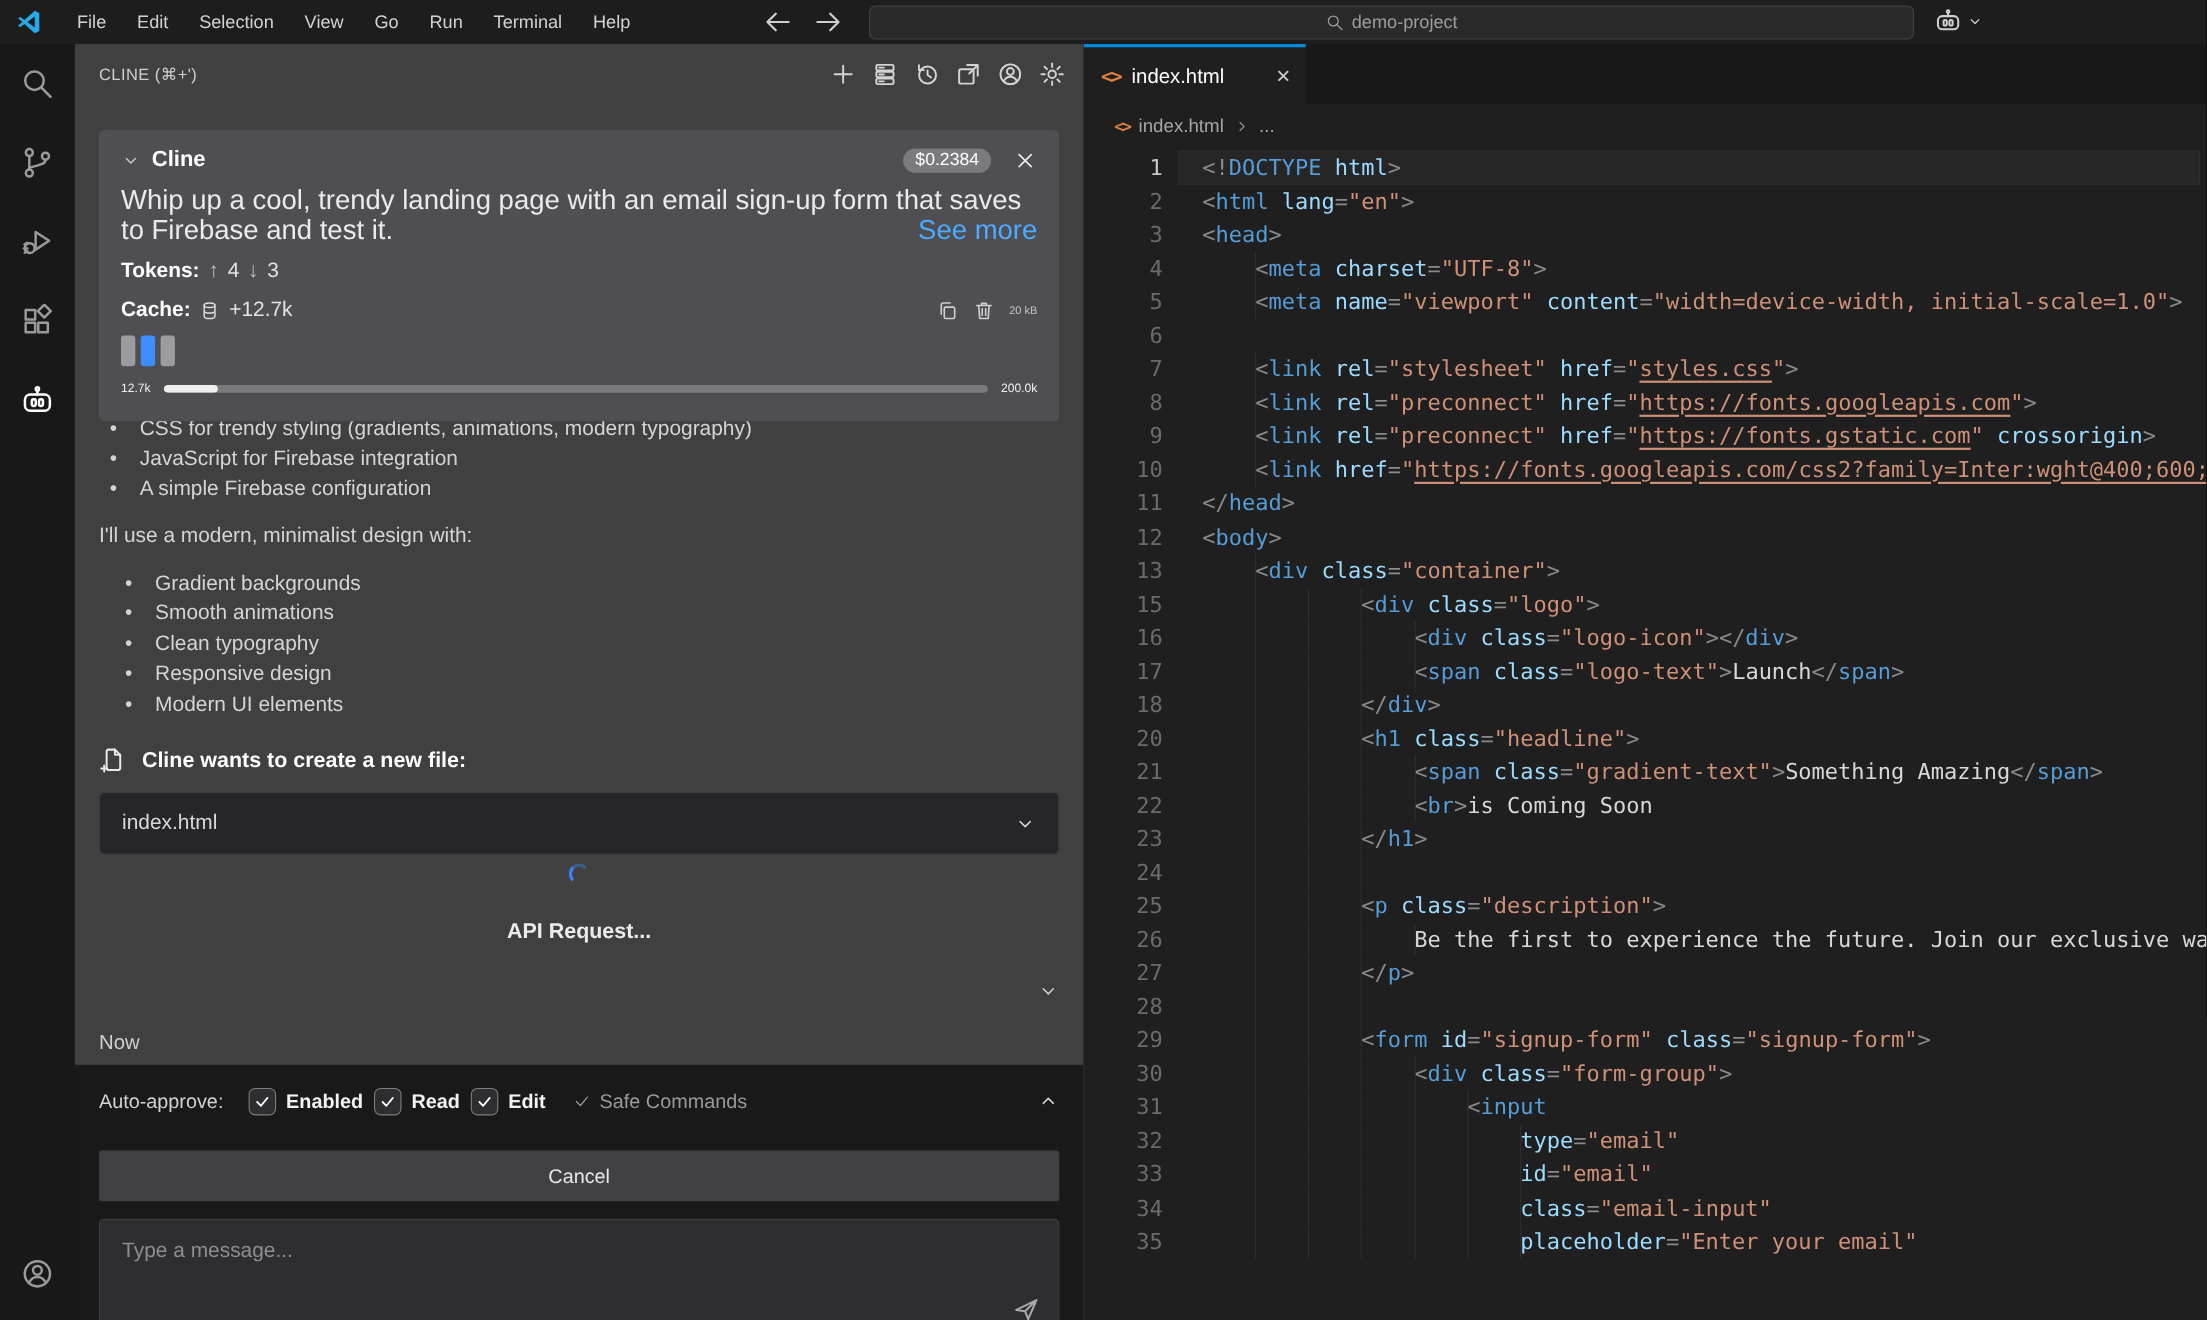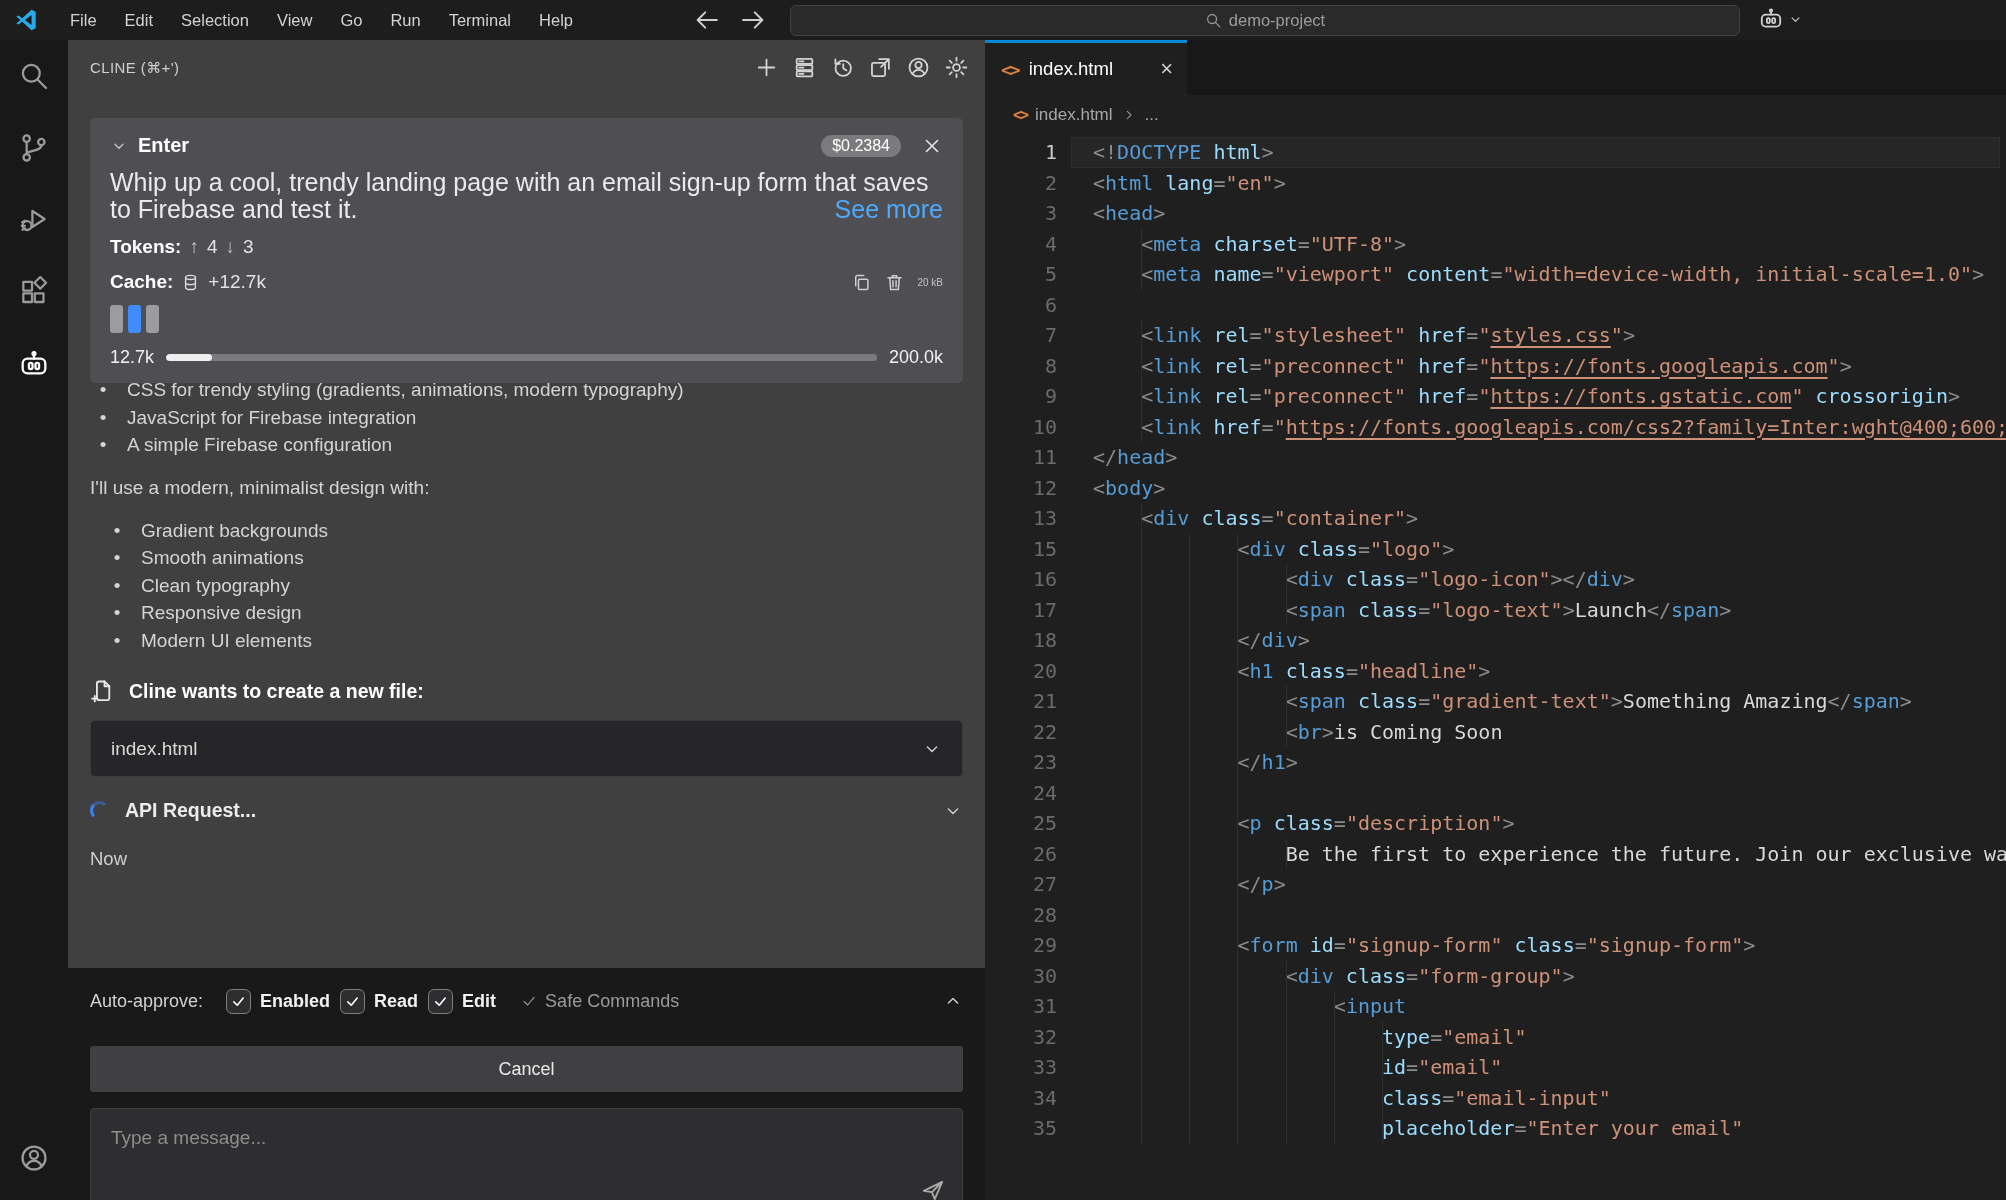--- a/index.html
+++ b/index.html
@@ -41,21 +41,21 @@
   .task-close { width:22px; height:22px; color:#e8e8e8; margin-left:10px; }
   .task-text { position:relative; margin-top:12px; font-size:25px; line-height:27px; color:#eaeaea; }
   .see-more { position:absolute; right:0; bottom:0; color:#4daafc; }
   .meta-row { display:flex; align-items:center; gap:8px; margin-top:13px; font-size:19px; color:#e3e3e3; }
   .meta-label { font-weight:bold; color:#ffffff; }
   .meta-right { margin-left:auto; display:flex; align-items:center; gap:12px; color:#cfcfcf; }
   .meta-right svg { width:21px; height:21px; }
   .meta-size { font-size:10px; color:#c3c3c3; }
   .ctx-bars { display:flex; gap:5px; margin-top:12px; }
   .ctx-bar { width:13px; height:28px; border-radius:3px; }
-  .ctx-row { display:flex; align-items:center; gap:12px; margin-top:14px; font-size:18px; color:#f0f0f0; }
+  .ctx-row { display:flex; align-items:center; gap:12px; margin-top:14px; font-size:11px; color:#f0f0f0; }
   .ctx-track { flex:1; height:7px; border-radius:4px; background:rgba(255,255,255,.25); position:relative; overflow:hidden; }
   .ctx-fill { position:absolute; left:0; top:0; bottom:0; background:#efefef; border-radius:4px; }
 
   .chat { position:relative; z-index:1; padding:0 22px; }
   .msg-list { margin-top:-7px; }
   .msg-list .li { display:flex; gap:11px; font-size:19px; line-height:27.5px; color:#d4d4d4; }
   .li .dot { flex:0 0 auto; width:26px; text-align:center; }
   .msg-para { margin-top:18px; font-size:19px; color:#d4d4d4; }
   .msg-list.second { margin-top:18px; padding-left:14px; }
 
@@ -64,21 +64,21 @@
   .file-box { margin-top:16px; height:57px; background:#262628; border:1px solid #3a3a3c; border-radius:5px; display:flex; align-items:center; padding:0 20px; font-size:19px; color:#d8d8d8; }
   .file-box .chev { margin-left:auto; color:#cfcfcf; }
 
   .checkpoint { margin-top:26px; display:flex; align-items:center; gap:9px; color:#8f8f8f; }
   .checkpoint svg { width:20px; height:20px; }
   .cp-label { font-size:16.5px; }
   .cp-leader { flex:1; border-bottom:2px dotted #545454; height:2px; margin:0 4px; }
   .cp-dash { width:12px; border-bottom:2px dotted #545454; height:2px; }
   .cp-btn { border:1.6px dashed #5c5c5c; border-radius:2px; padding:3px 11px; font-size:15.5px; color:#9c9c9c; background:transparent; }
 
-  .api-row { margin-top:22px; display:flex; align-items:center; gap:16px; }
+  .api-row { margin-top:8px; display:flex; align-items:center; gap:32px;flex-direction:column; }
   .spinner { width:19px; height:19px; border-radius:50%; border:3px solid transparent; border-left-color:#3b82f6; border-top-color:rgba(59,130,246,.45); }
   .api-label { font-size:19.5px; font-weight:bold; color:#ececec; }
   .api-chev { margin-left:auto; color:#cfcfcf; }
   .now { margin-top:26px; font-size:18.5px; color:#cfcfcf; }
 
   .panel-bottom { position:absolute; left:0; right:0; top:928px; bottom:0; background:#191919; padding:16px 22px 0 22px; z-index:4; }
   .approve-row { display:flex; align-items:center; gap:13px; height:34px; }
   .approve-label { font-size:18px; color:#d2d2d2; }
   .chk-group { display:flex; align-items:center; gap:9px; margin-left:10px; }
   .chk-box { width:25px; height:25px; border:1.6px solid #7d7d7d; border-radius:6px; background:#2e2e31; display:flex; align-items:center; justify-content:center; color:#ffffff; }
@@ -318,21 +318,21 @@
             <use href="#i-gear"></use>
           </svg>
         </div>
     </div>
 
     <div class="task-card">
       <div class="task-head">
         <svg class="ic chev" style="width:18px;height:18px">
             <use href="#i-chev-down"></use>
           </svg>
-        <span class="task-title">Enter</span>
+        <span class="task-title">Cline</span>
         <span class="cost-badge">$0.2384</span>
         <svg class="ic task-close">
             <use href="#i-close"></use>
           </svg>
       </div>
       <div class="task-text">
         <span>Whip up a cool, trendy landing page with an email sign-up form that saves to Firebase and test it.</span>
         <span class="see-more">See more</span>
       </div>
       <div class="meta-row">

